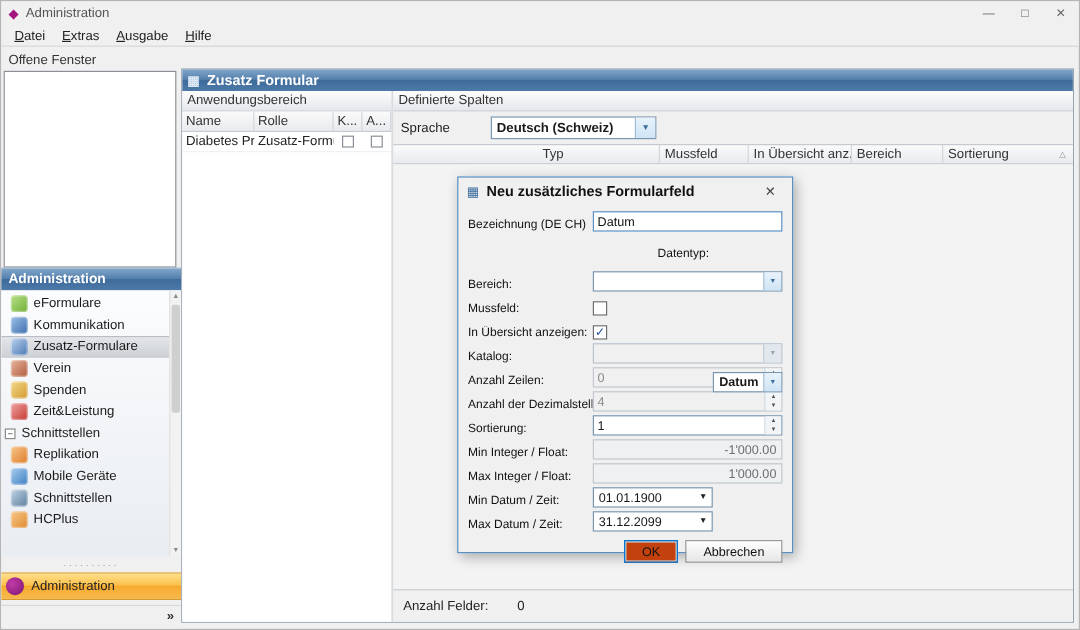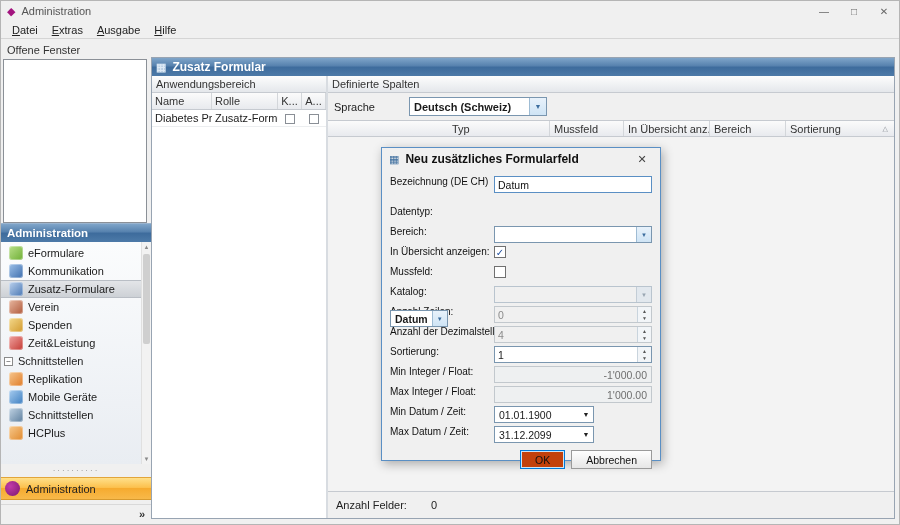--- a/index.html
+++ b/index.html
@@ -94,21 +94,21 @@
   .rfooter .flabel { width:95px; color:#222; }
   .rfooter .fvalue { color:#222; }
   
   .dialog { position:absolute; left:380px; top:146px; width:280px; height:314px; background:#f0f0f0;
     border:1px solid #5a8fc4; box-shadow:2px 3px 10px rgba(0,0,0,.3); font-size:10.5px; }
   .dlg-titlebar { height:22px; display:flex; align-items:center; gap:6px; padding:0 4px 0 7px; }
   .dlg-icon { color:#3c6d9e; font-size:11px; }
   .dlg-title { flex:1; color:#111; font-size:12px;font-weight:bold; }
   .dlg-close { width:28px; height:20px; display:flex; align-items:center; justify-content:center; color:#444; font-size:11px; cursor:pointer; }
   .dlg-body { padding:6px 8px 0 8px; }
-  .frow { display:flex; align-items:flex-start; height:17px; margin-bottom:3px; }
+  .frow { display:flex; align-items:flex-end; height:17px; margin-bottom:3px; }
   .frow .flbl { width:104px; flex:0 0 104px; color:#111; font-size:10px; white-space:nowrap; overflow:hidden; }
   .fctl { flex:1; }
   .txt-input { width:100%; height:17px; border:1px solid #5a8fc4; background:#fff; font-family:"Liberation Sans",sans-serif;
     font-size:10.5px; padding:0 3px; outline:none; color:#111; }
   .dcombo { height:17px; }
   .dcombo .arrow-btn { width:15px; font-size:6px; }
   .dcombo.disabled { background:#f0f0f0; border-color:#b9c4ce; }
   .dcombo.disabled .arrow-btn { background:#e2e8ee; border-left-color:#c3cdd6; color:#9aa7b3; }
   .spin { height:17px; border:1px solid #7a96af; background:#fff; display:flex; }
   .spin .sval { flex:1; padding:0 3px; display:flex; align-items:center; }
@@ -317,30 +317,30 @@
         <span class="flbl">Bereich:</span>
         <span class="fctl">
           <div class="combo dcombo">
             <span class="val"></span>
             <span class="arrow-btn">▼</span>
           </div>
         </span>
       </div>
 
       <div class="frow">
+        <span class="flbl">Mussfeld:</span>
+        <span class="fctl">
+            <span class="cb"></span>
+          </span>
+      </div>
+
+      <div class="frow">
         <span class="flbl">In Übersicht anzeigen:</span>
         <span class="fctl">
             <span class="cb">✓</span>
-          </span>
-      </div>
-
-      <div class="frow">
-        <span class="flbl">Mussfeld:</span>
-        <span class="fctl">
-            <span class="cb"></span>
           </span>
       </div>
 
       <div class="frow">
         <span class="flbl">Katalog:</span>
         <span class="fctl">
           <div class="combo dcombo disabled">
             <span class="val"></span>
             <span class="arrow-btn">▼</span>
           </div>

